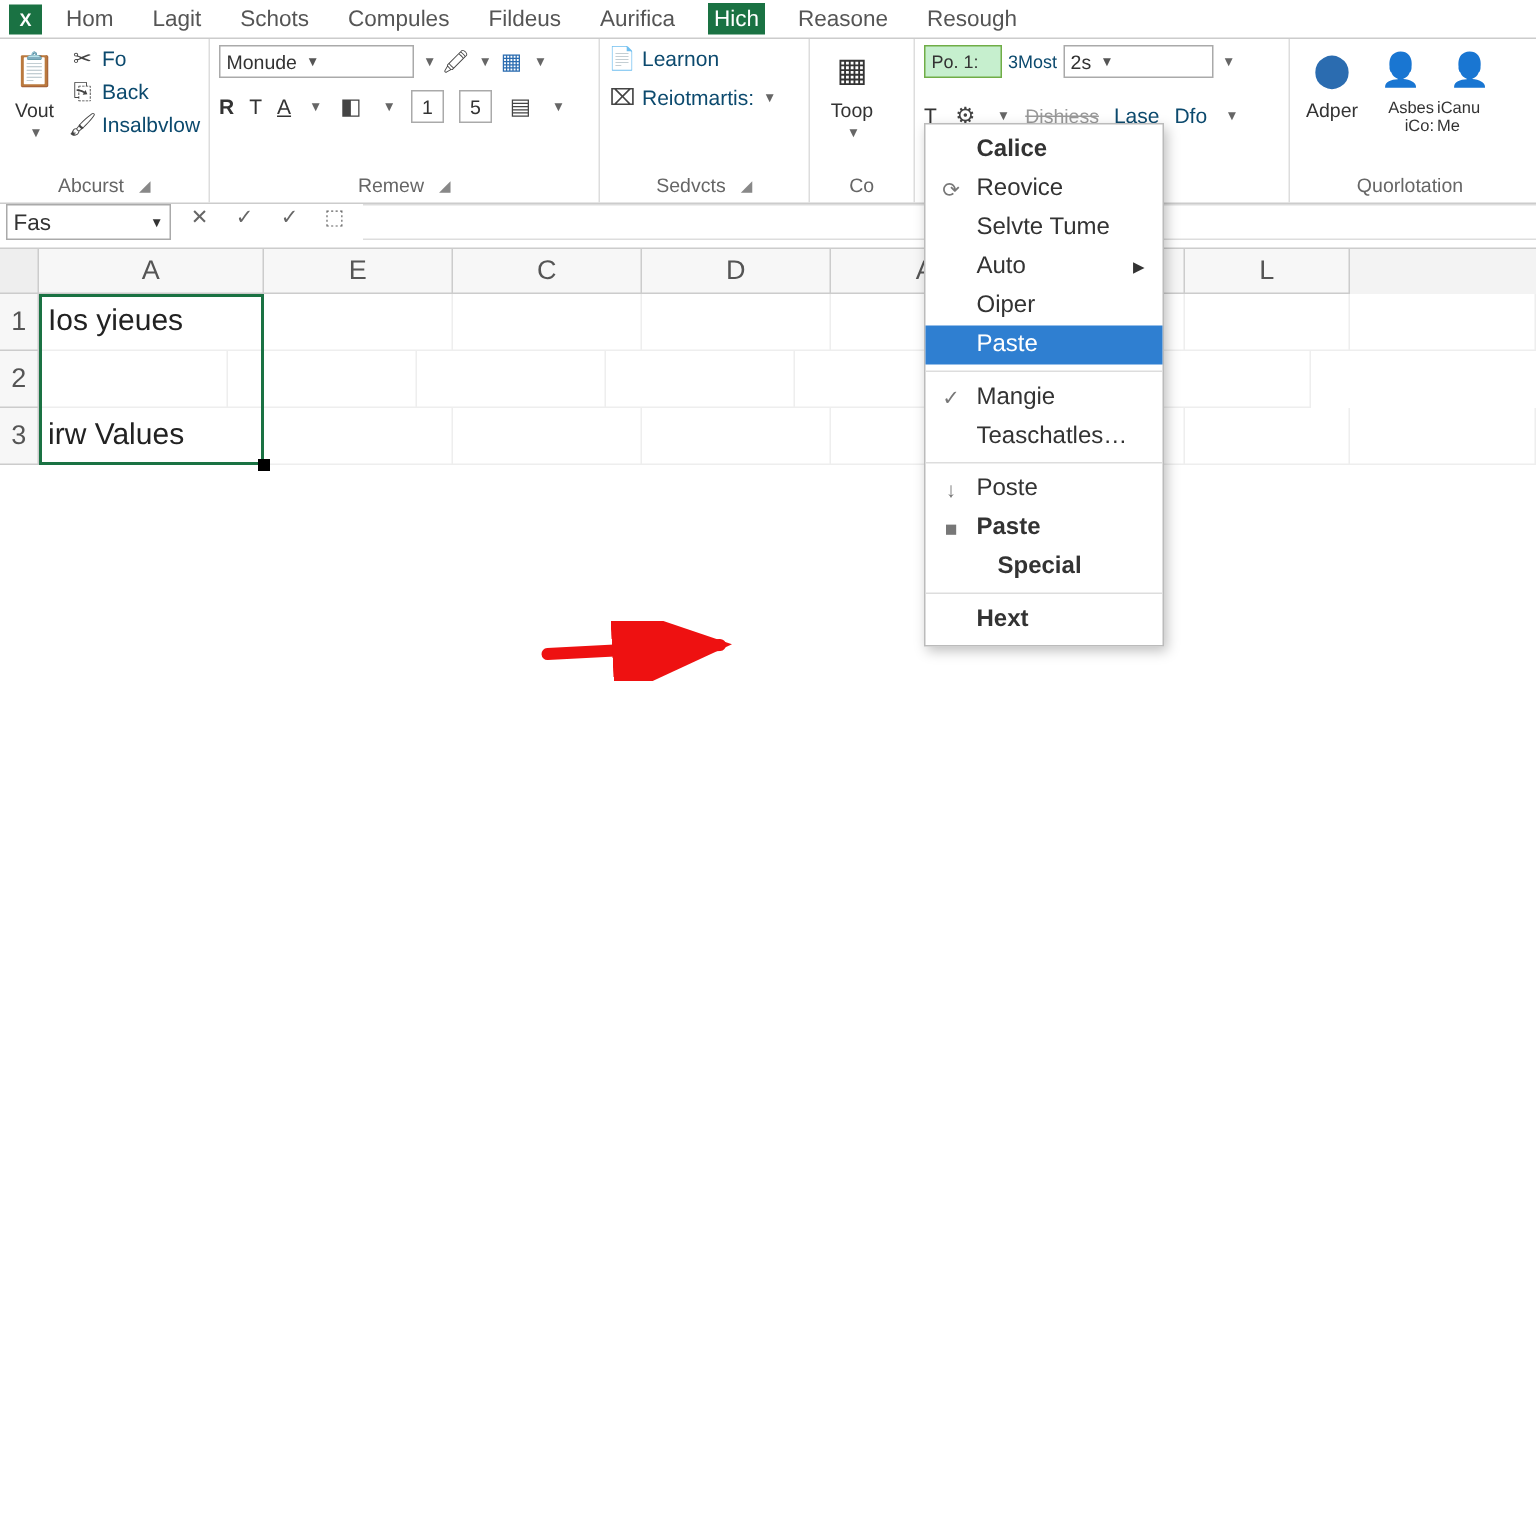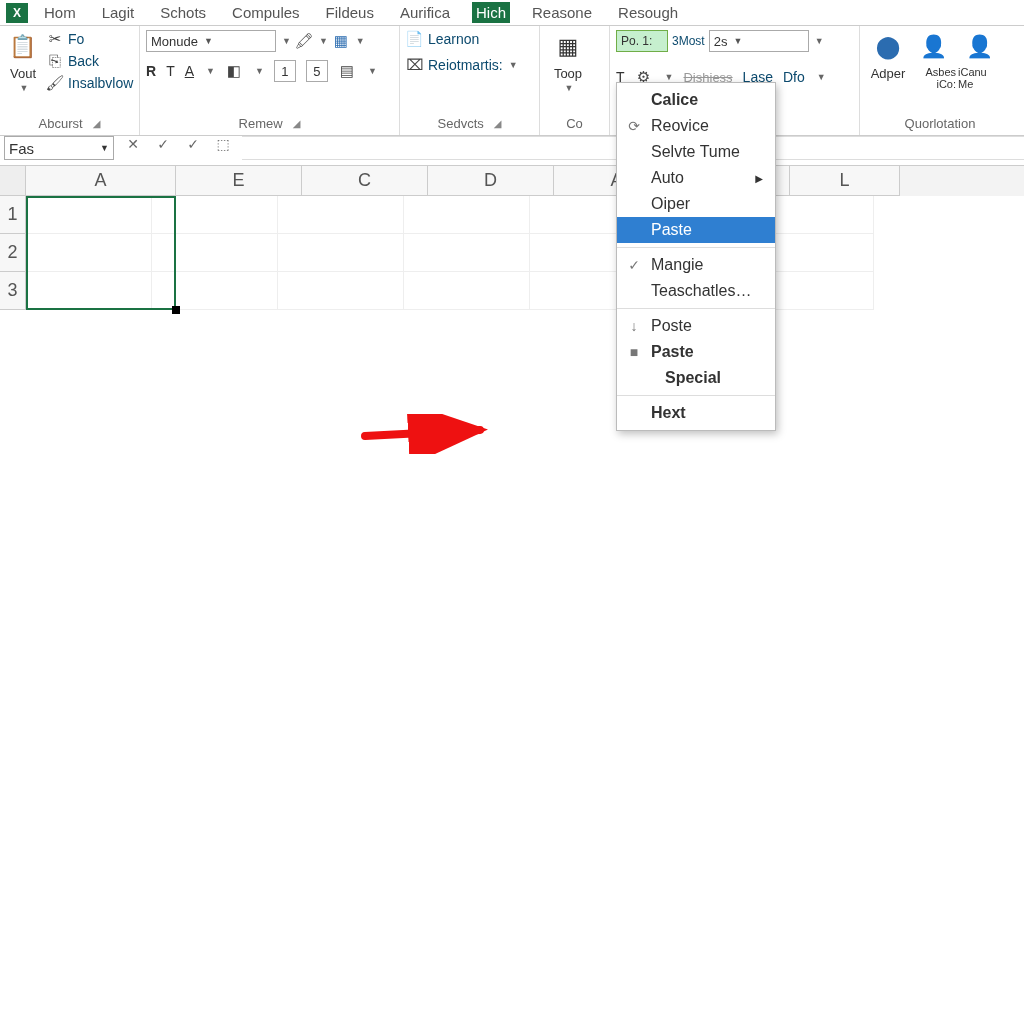--- a/index.html
+++ b/index.html
@@ -412,40 +412,42 @@
         <div class="col-h" style="width: 126px;">C</div>
         <div class="col-h" style="width: 126px;">D</div>
         <div class="col-h" style="width: 126px;">A</div>
         <div class="col-h" style="width: 110px;">F</div>
         <div class="col-h" style="width: 110px;">L</div>
       </div>
   </div>
   <div class="rows" id="rows-host">
       <div class="row-line">
         <div class="row-h">1</div>
+        <div class="cell" style="width: 150px;">Ios  yieues</div>
         <div class="cell" style="width: 126px;"></div>
         <div class="cell" style="width: 126px;"></div>
         <div class="cell" style="width: 126px;"></div>
         <div class="cell" style="width: 126px;"></div>
         <div class="cell" style="width: 110px;"></div>
         <div class="cell" style="width: 110px;"></div>
         <div class="cell" style="width: 124px;"></div>
       </div>
       <div class="row-line">
         <div class="row-h">2</div>
         <div class="cell" style="width: 126px;"></div>
         <div class="cell" style="width: 126px;"></div>
         <div class="cell" style="width: 126px;"></div>
         <div class="cell" style="width: 126px;"></div>
         <div class="cell" style="width: 110px;"></div>
         <div class="cell" style="width: 110px;"></div>
         <div class="cell" style="width: 124px;"></div>
       </div>
       <div class="row-line">
         <div class="row-h">3</div>
+        <div class="cell" style="width: 150px;">irw Values</div>
         <div class="cell" style="width: 126px;"></div>
         <div class="cell" style="width: 126px;"></div>
         <div class="cell" style="width: 126px;"></div>
         <div class="cell" style="width: 126px;"></div>
         <div class="cell" style="width: 110px;"></div>
         <div class="cell" style="width: 110px;"></div>
         <div class="cell" style="width: 124px;"></div>
       </div>
     </div>
 

